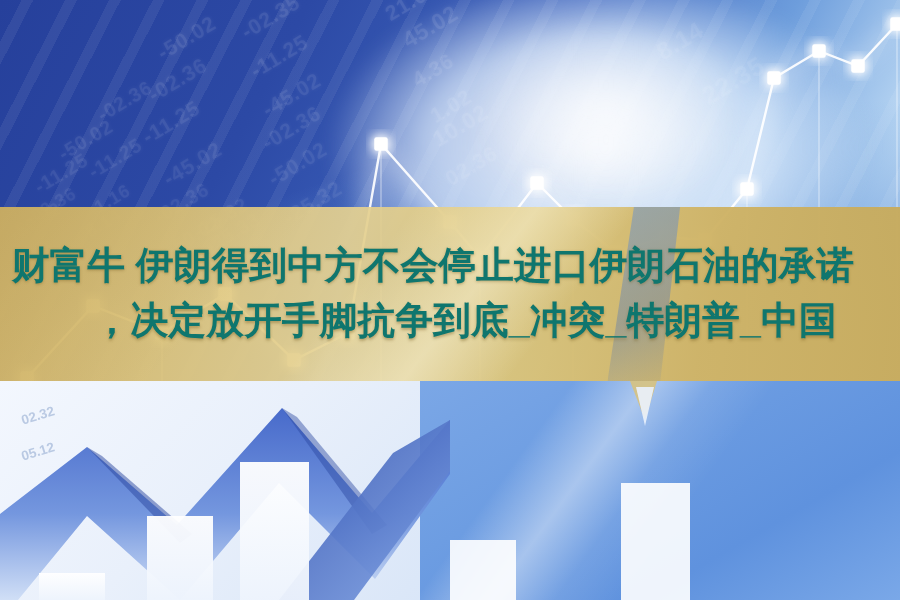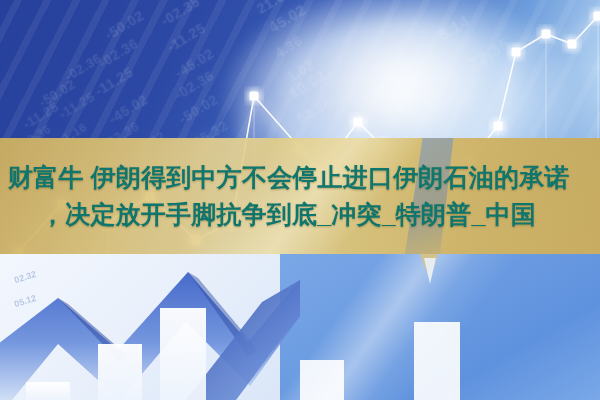--- a/index.html
+++ b/index.html
@@ -81,21 +81,21 @@
   .hl-line{
     color:#0f766e;
     font-weight:700;
     font-size:25px;
     line-height:37px;
     letter-spacing:.2px;
     text-shadow:0 1px 2px rgba(120,95,35,.45);
     white-space:nowrap;
   }
   .hl-1{padding-left:8px;}
-  .hl-2{padding-left:40px;}
+  .hl-2{padding-left:62px;}
 
   
   .ground{
     position:absolute;left:0;top:254px;width:600px;height:146px;
     background:
       linear-gradient(135deg,#f3f7fe 0%,#e9f0fb 28%,#dbe7f8 55%,#cfe0f6 80%,#c6daf4 100%);
     overflow:hidden;
   }
   .ground-right{
     position:absolute;right:0;top:0;width:320px;height:146px;

